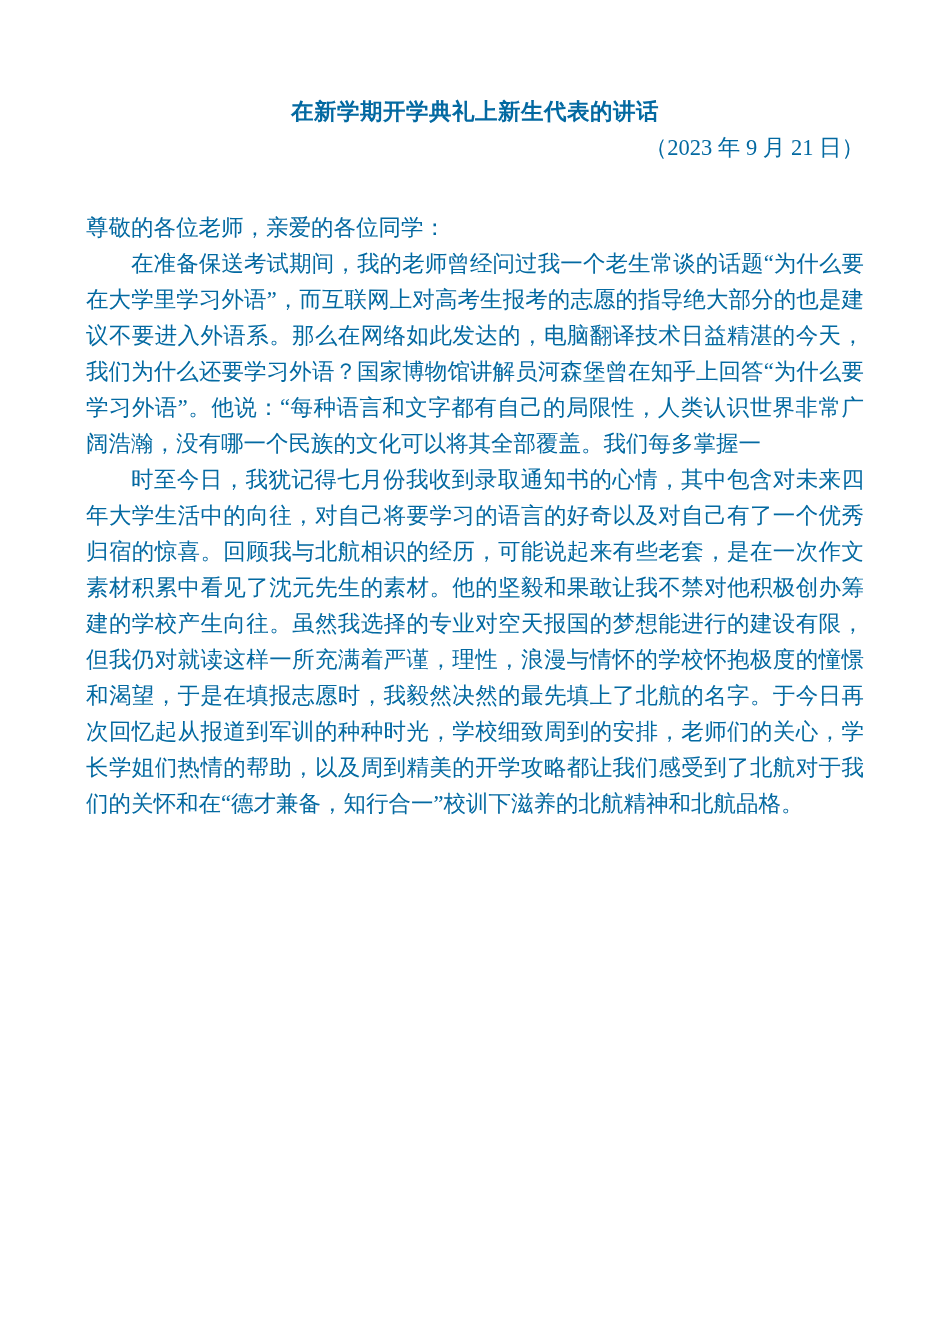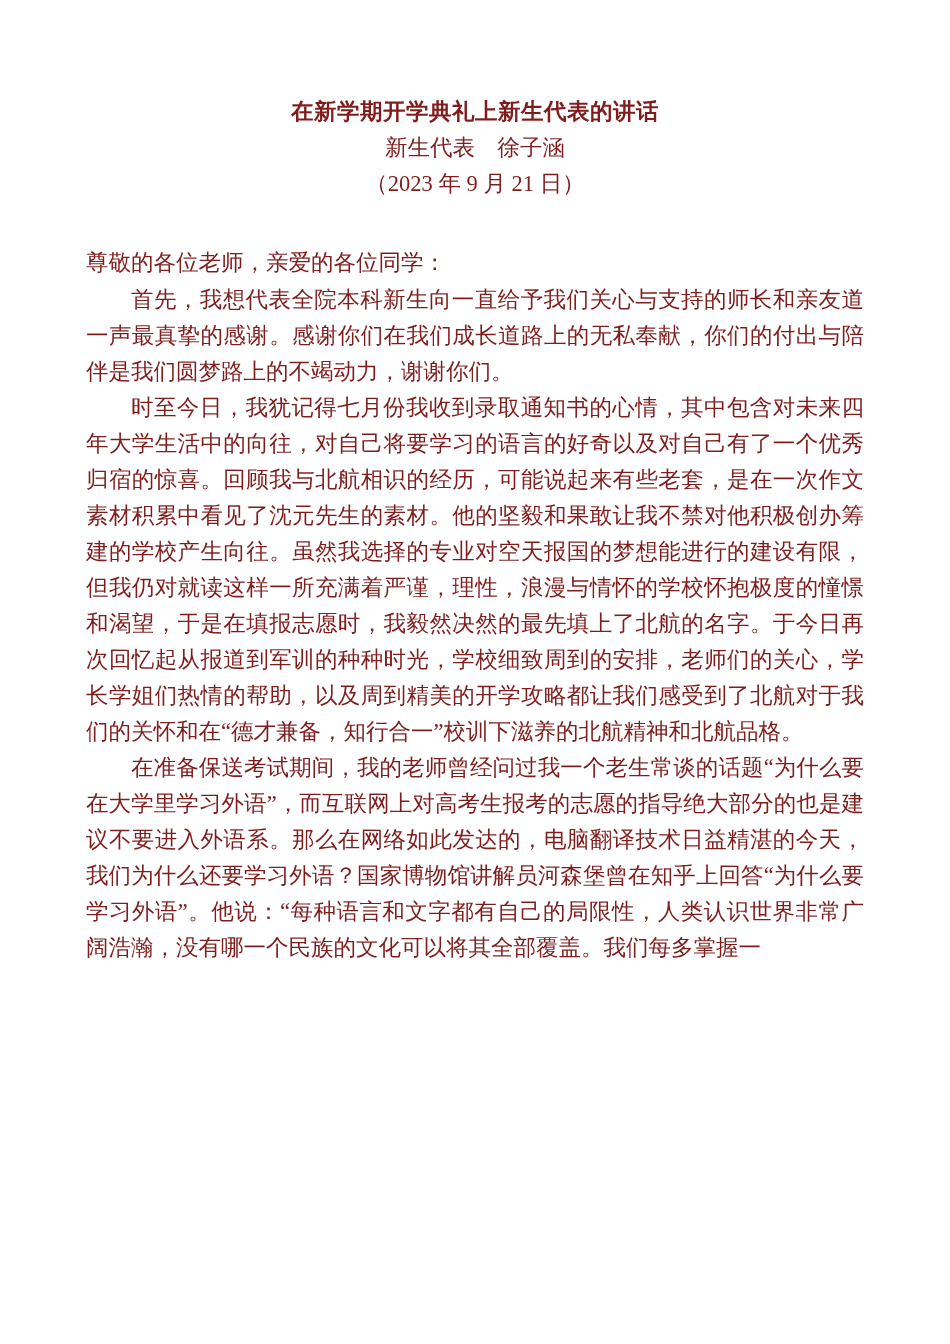--- a/index.html
+++ b/index.html
@@ -6,21 +6,21 @@
     margin: 0;
     padding: 0;
     background: #ffffff;
   }
   .page {
     position: relative;
     width: 950px;
     height: 1344px;
     margin: 0 auto;
     background: #ffffff;
-    color: #7f1d1d;
+    color: #0369a1;
     font-family: "Liberation Serif", "DejaVu Serif", serif;
     box-sizing: border-box;
     padding: 94px 86px 0 86px;
     overflow: hidden;
   }
   .doc-title {
     margin: 0;
     font-size: 22.5px;
     font-weight: bold;
     line-height: 36px;
@@ -31,48 +31,45 @@
     margin: 0;
     font-size: 22.5px;
     line-height: 36px;
     text-align: center;
     font-style: normal;
   }
   .date-line {
     margin: 0;
     font-size: 22.5px;
     line-height: 36px;
-    text-align: center;
+    text-align: right;
   }
   .doc-body {
     margin-top: 44px;
     font-size: 22.5px;
     line-height: 36px;
     text-align: justify;
     text-justify: inter-ideograph;
   }
   .doc-body p {
     margin: 0;
     padding: 0;
     text-indent: 2em;
   }
   .doc-body p.salutation {
     text-indent: 0;
-    font-family: Liberation Mono, monospace;
   }
 </style>
 </head>
 <body>
 
 <div class="page">
   <h1 class="doc-title">在新学期开学典礼上新生代表的讲话</h1>
 
-  <div class="author-line">新生代表　徐子涵</div>
 
   <div class="date-line">（2023 年 9 月 21 日）</div>
 
   <div class="doc-body">
     <p class="salutation">尊敬的各位老师，亲爱的各位同学：</p>
-    <p>首先，我想代表全院本科新生向一直给予我们关心与支持的师长和亲友道一声最真挚的感谢。感谢你们在我们成长道路上的无私奉献，你们的付出与陪伴是我们圆梦路上的不竭动力，谢谢你们。</p>
+    <p>在准备保送考试期间，我的老师曾经问过我一个老生常谈的话题“为什么要在大学里学习外语”，而互联网上对高考生报考的志愿的指导绝大部分的也是建议不要进入外语系。那么在网络如此发达的，电脑翻译技术日益精湛的今天，我们为什么还要学习外语？国家博物馆讲解员河森堡曾在知乎上回答“为什么要学习外语”。他说：“每种语言和文字都有自己的局限性，人类认识世界非常广阔浩瀚，没有哪一个民族的文化可以将其全部覆盖。我们每多掌握一</p>
     <p>时至今日，我犹记得七月份我收到录取通知书的心情，其中包含对未来四年大学生活中的向往，对自己将要学习的语言的好奇以及对自己有了一个优秀归宿的惊喜。回顾我与北航相识的经历，可能说起来有些老套，是在一次作文素材积累中看见了沈元先生的素材。他的坚毅和果敢让我不禁对他积极创办筹建的学校产生向往。虽然我选择的专业对空天报国的梦想能进行的建设有限，但我仍对就读这样一所充满着严谨，理性，浪漫与情怀的学校怀抱极度的憧憬和渴望，于是在填报志愿时，我毅然决然的最先填上了北航的名字。于今日再次回忆起从报道到军训的种种时光，学校细致周到的安排，老师们的关心，学长学姐们热情的帮助，以及周到精美的开学攻略都让我们感受到了北航对于我们的关怀和在“德才兼备，知行合一”校训下滋养的北航精神和北航品格。</p>
-    <p>在准备保送考试期间，我的老师曾经问过我一个老生常谈的话题“为什么要在大学里学习外语”，而互联网上对高考生报考的志愿的指导绝大部分的也是建议不要进入外语系。那么在网络如此发达的，电脑翻译技术日益精湛的今天，我们为什么还要学习外语？国家博物馆讲解员河森堡曾在知乎上回答“为什么要学习外语”。他说：“每种语言和文字都有自己的局限性，人类认识世界非常广阔浩瀚，没有哪一个民族的文化可以将其全部覆盖。我们每多掌握一</p>
   </div>
 </div>
 
 </body></html>

